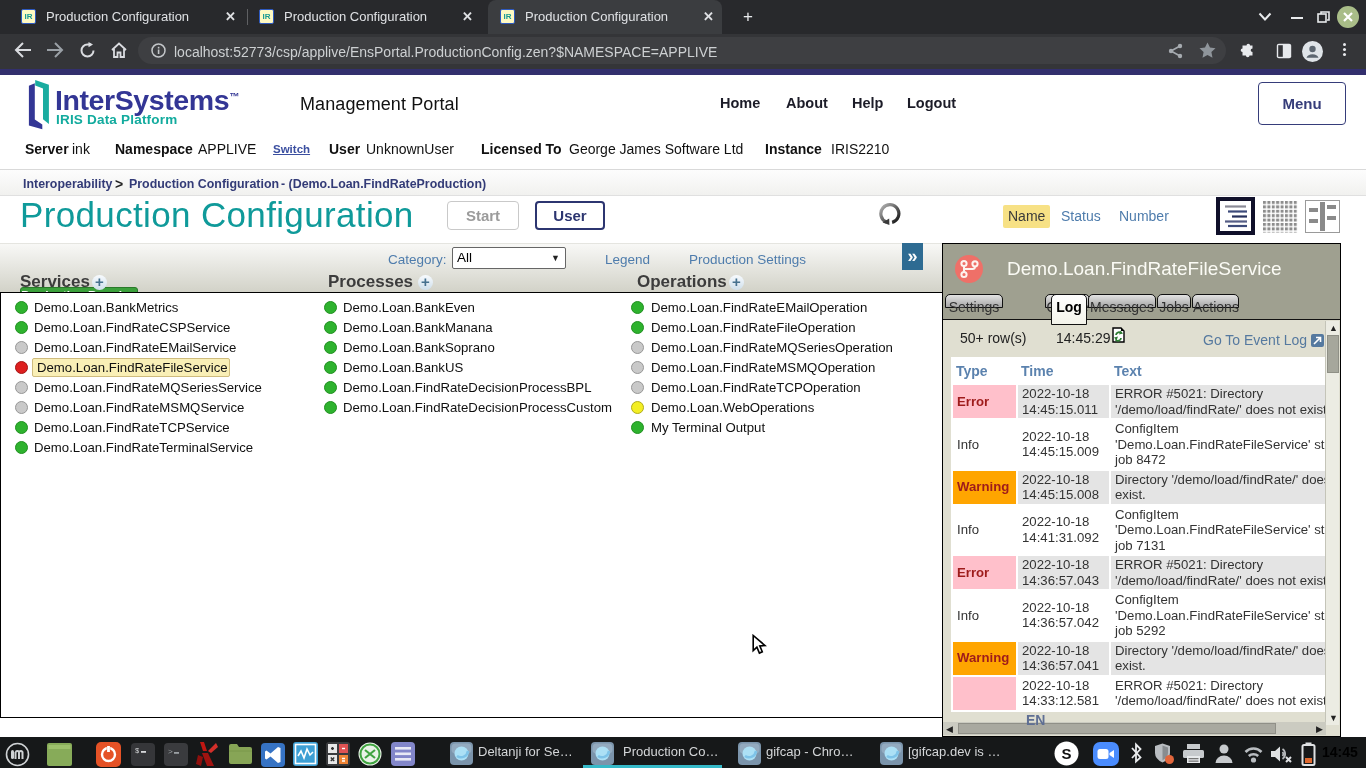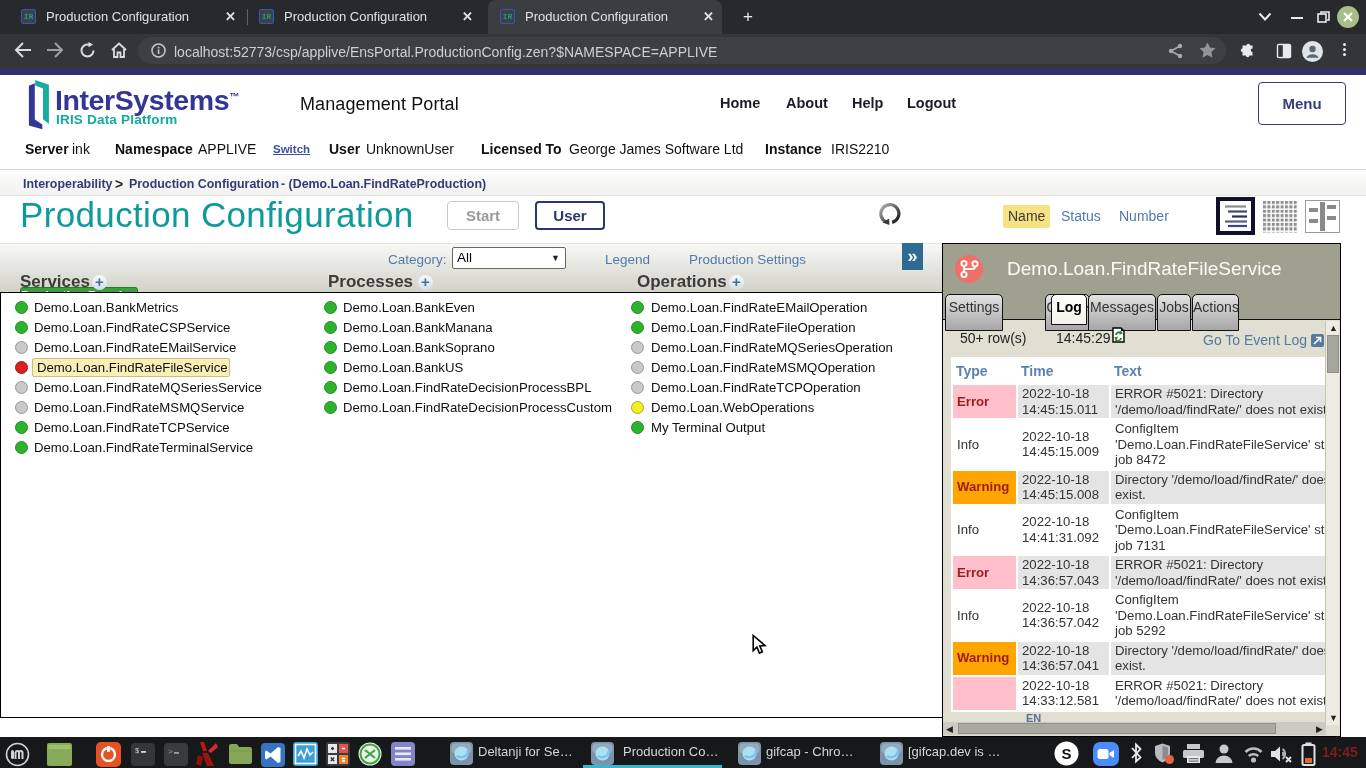--- a/index.html
+++ b/index.html
@@ -3,21 +3,21 @@
 <meta charset="utf-8">
 <style>
 * { margin:0; padding:0; box-sizing:border-box; }
 html,body { width:1366px; height:768px; overflow:hidden; }
 body { font-family:"Liberation Sans", sans-serif; }
 #screen { position:absolute; top:0; left:0; width:1366px; height:768px; background:#fff; overflow:hidden; }
 .abs { position:absolute; }
 
 
 #tabbar { position:absolute; top:0; left:0; width:1366px; height:34px; background:#28292c; }
-.fav { position:absolute; top:9px; width:15px; height:15px; background:#404040; border:1.5px solid #2d59c0; border-radius:2px; color:#199a92; font-size:8px; font-weight:bold; text-align:center; line-height:13px;font-family:Liberation Mono, monospace; }
+.fav { position:absolute; top:9px; width:15px; height:15px; background:#fef9c3; border:1.5px solid #2d59c0; border-radius:2px; color:#199a92; font-size:8px; font-weight:bold; text-align:center; line-height:13px; }
 .ttl { position:absolute; top:9px; font-size:13px; color:#dfe1e4; white-space:nowrap; }
 .tabx { position:absolute; top:9px; font-size:13px; font-weight:bold; color:#dfe1e4; }
 .tabsep { position:absolute; top:9px; width:1px; height:16px; background:#5f6063; }
 #activetab { position:absolute; left:488px; top:0; width:234px; height:34px; background:#3b3d40; border-radius:8px 8px 0 0; }
 #plus { position:absolute; left:739px; top:8px; width:18px; height:18px; color:#e8eaed; font-size:17px; line-height:18px; text-align:center; }
 .wc { position:absolute; color:#e8eaed; }
 #toolbar { position:absolute; top:34px; left:0; width:1366px; height:35px; background:#343538; }
 #urlpill { position:absolute; left:138px; top:37px; width:1088px; height:27px; border-radius:14px; background:#3e3f42; }
 .navic { position:absolute; top:42px; }
 #urltext { position:absolute; left:174px; top:44px; font-size:14px; color:#cdd0d2; }
@@ -63,21 +63,21 @@
 .dgray { background:#c9c9c9; border:1px solid #979797; }
 .dred  { background:#dd1f1f; border:1px solid #a51414; }
 .dyellow { background:#f3ee24; border:1px solid #b0ac1a; }
 #selbox { position:absolute; left:31px; top:65px; width:198px; height:19px; background:#f9efb6; border:1px solid #cfbc7e; border-radius:2px; }
 
 
 #panel { position:absolute; top:243px; left:942px; width:399px; height:494px; background:#e0dfd1; border:1px solid #000; }
 #phead { position:absolute; top:0; left:0; width:397px; height:50px; background:#9fa090; }
 #ptitle { position:absolute; left:64px; top:14px; font-size:19px; color:#fbfbf5; }
 #ptabs { position:absolute; top:50px; left:0; width:397px; height:26px; background:#9fa090; border-bottom:1px solid #111; }
-.ptab { position:absolute; top:0px; height:37px; background:linear-gradient(#e3e3e3,#a6a6a6); border:1px solid #111; border-radius:5px 5px 0 0; font-size:14px; color:#333; text-align:center; white-space:nowrap; }
+.ptab { position:absolute; top:0px; height:14px; background:linear-gradient(#e3e3e3,#a6a6a6); border:1px solid #111; border-radius:5px 5px 0 0; font-size:14px; color:#333; text-align:center; white-space:nowrap; }
 #ptab-log { background:linear-gradient(#ffffff,#f3f3ea); height:31px; font-weight:bold; color:#000; z-index:5; }
 #prow { position:absolute; top:86px; left:8px; width:360px; height:22px; font-size:14px; color:#222; }
 #gotolog { position:absolute; left:260px; top:88px; font-size:14px; color:#55799f; white-space:nowrap; }
 #logclip { position:absolute; top:113px; left:8px; width:376px; height:367px; overflow:hidden; }
 #logtbl { width:426px; background:#fff; border-spacing:2px; border-collapse:separate; font-size:13.2px; color:#333; table-layout:fixed; }
 #logtbl th { font-size:14px; font-weight:bold; color:#5b82ae; text-align:left; padding:4px 3px 4px; background:#fff; }
 #logtbl td { padding:1px 4px; vertical-align:middle; line-height:15.5px; }
 .bgg td { background:#e4e4e4; }
 .bgw td { background:#fff; }
 td.terr { background:#ffc0cb !important; color:#9e1b1b; font-weight:bold; }
@@ -86,22 +86,22 @@
 #vsb { position:absolute; top:77px; right:1px; width:14px; height:404px; background:#ecece3; border-left:1px solid #c4c4b8; }
 #vsb .thumb { position:absolute; top:14px; left:1px; width:12px; height:38px; background:#a6a79c; border:1px solid #8f9086; }
 #hsb { position:absolute; bottom:1px; left:0; width:383px; height:13px; background:#cbcbc1; }
 #hsb .thumb { position:absolute; left:15px; top:1px; width:318px; height:11px; background:#a9a9a0; border:1px solid #909088; }
 .sbarrow { position:absolute; font-size:9px; color:#222; }
 
 
 #taskbar { position:absolute; top:737px; left:0; width:1366px; height:31px; background:#161819; }
 .tbwin { position:absolute; top:741px; height:24px; color:#d4d6d8; font-size:13px; }
 .tbtext { position:absolute; top:3px; white-space:nowrap; }
-#tbtime { position:absolute; left:1322px; top:744px; color:#7f1d1d; font-size:14px; font-weight:bold; }
-#entxt { position:absolute; left:1026px; top:712px; color:#5f6f94; font-size:11px; font-weight:bold; }
+#tbtime { position:absolute; left:1322px; top:744px; color:#000000; font-size:14px; font-weight:bold; }
+#entxt { position:absolute; left:1026px; top:712px; color:#5f6f94; font-size:14px; font-weight:bold; }
 </style>
 </head>
 <body>
 <div id="screen">
 
 <div id="tabbar"></div>
 <div id="activetab"></div>
 <span class="fav" style="left:21px;">IR</span>
     <span class="ttl" style="left:46px;">Production Configuration</span>
     <span class="tabx" style="left:225px;">✕</span>

